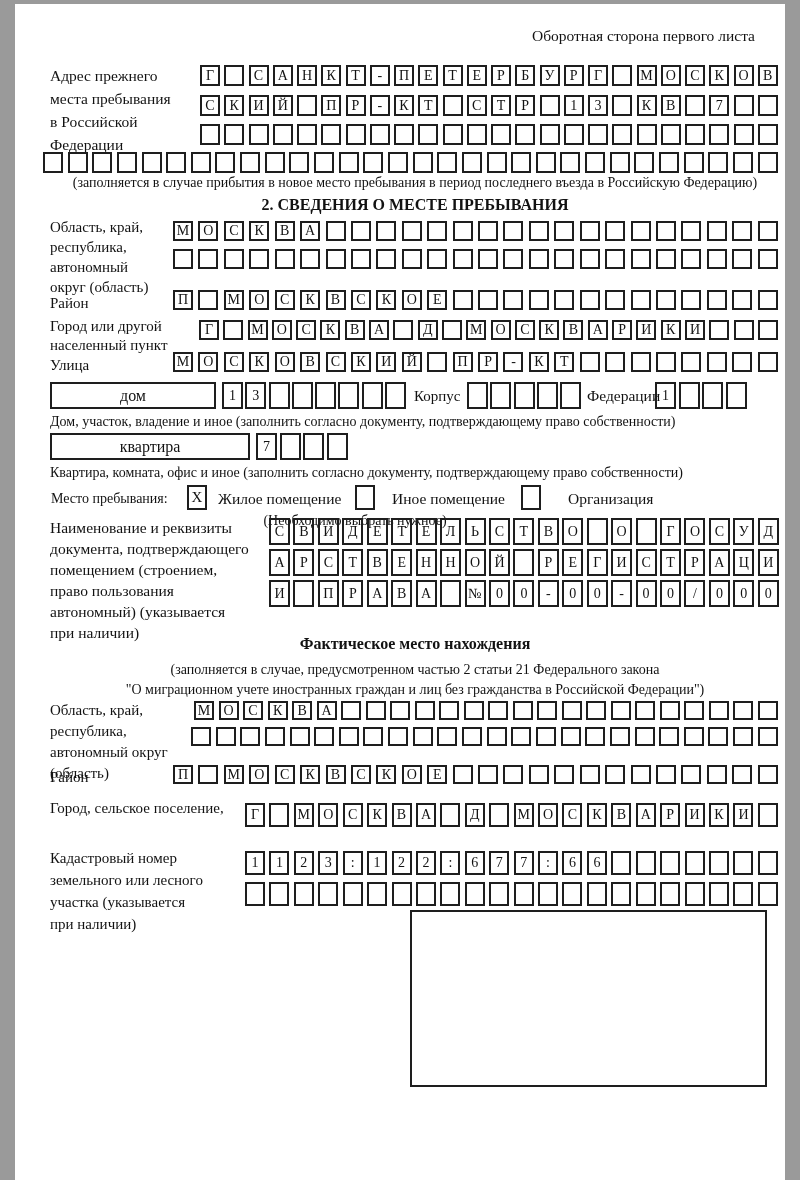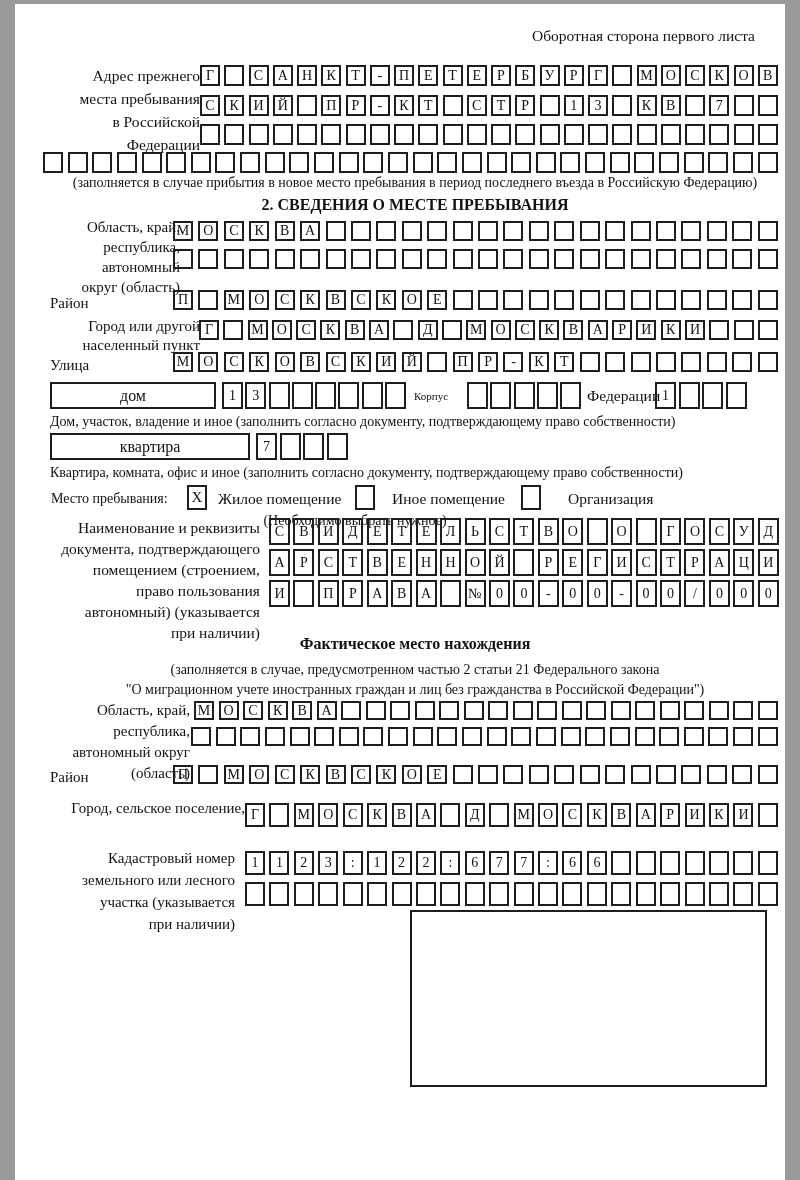--- a/index.html
+++ b/index.html
@@ -1,19 +1,19 @@
 <!DOCTYPE html>
 <html><head>
 <meta charset="utf-8">
 <style>
   html,body{margin:0;padding:0;background:#9a9a9a;}
   .page{position:relative;width:770px;height:1180px;background:#ffffff;margin:4px auto;
         font-family:"Liberation Serif", serif;color:#121212;overflow:hidden;}
   .abs{position:absolute;}
-  .lbl{font-size:15px;line-height:20px;text-align:right;}
+  .lbl{font-size:15px;line-height:20px;}
   .cap{font-size:14px;}
   .title{font-size:16px;font-weight:bold;}
   .center{text-align:center;}
   .right{text-align:right;}
   .lines20 div{line-height:20px;}
   .lines21 div{line-height:21px;}
   .lines22 div{line-height:22px;}
   .lines23 div{line-height:23px;}
   .lines19 div{line-height:18.5px;}
   .cellrow{position:absolute;display:flex;justify-content:space-between;}
@@ -307,21 +307,21 @@
   <div class="cellrow h27" style="left:207px;top:378px;width:184px;">
       <div class="cell">1</div>
       <div class="cell">3</div>
       <div class="cell"></div>
       <div class="cell"></div>
       <div class="cell"></div>
       <div class="cell"></div>
       <div class="cell"></div>
       <div class="cell"></div>
     </div>
-  <div class="abs lbl" style="left:399px;top:382px;font-size:11px;">Корпус</div>
+  <div class="abs lbl" style="left:399px;top:382px;font-size:15px;">Корпус</div>
   <div class="cellrow h27" style="left:452px;top:378px;width:114px;">
       <div class="cell"></div>
       <div class="cell"></div>
       <div class="cell"></div>
       <div class="cell"></div>
       <div class="cell"></div>
     </div>
   <div class="abs lbl" style="left:572px;top:382px;font-size:15.5px;">Федерации</div>
   <div class="cellrow h27" style="left:640px;top:378px;width:92px;">
       <div class="cell">1</div>

